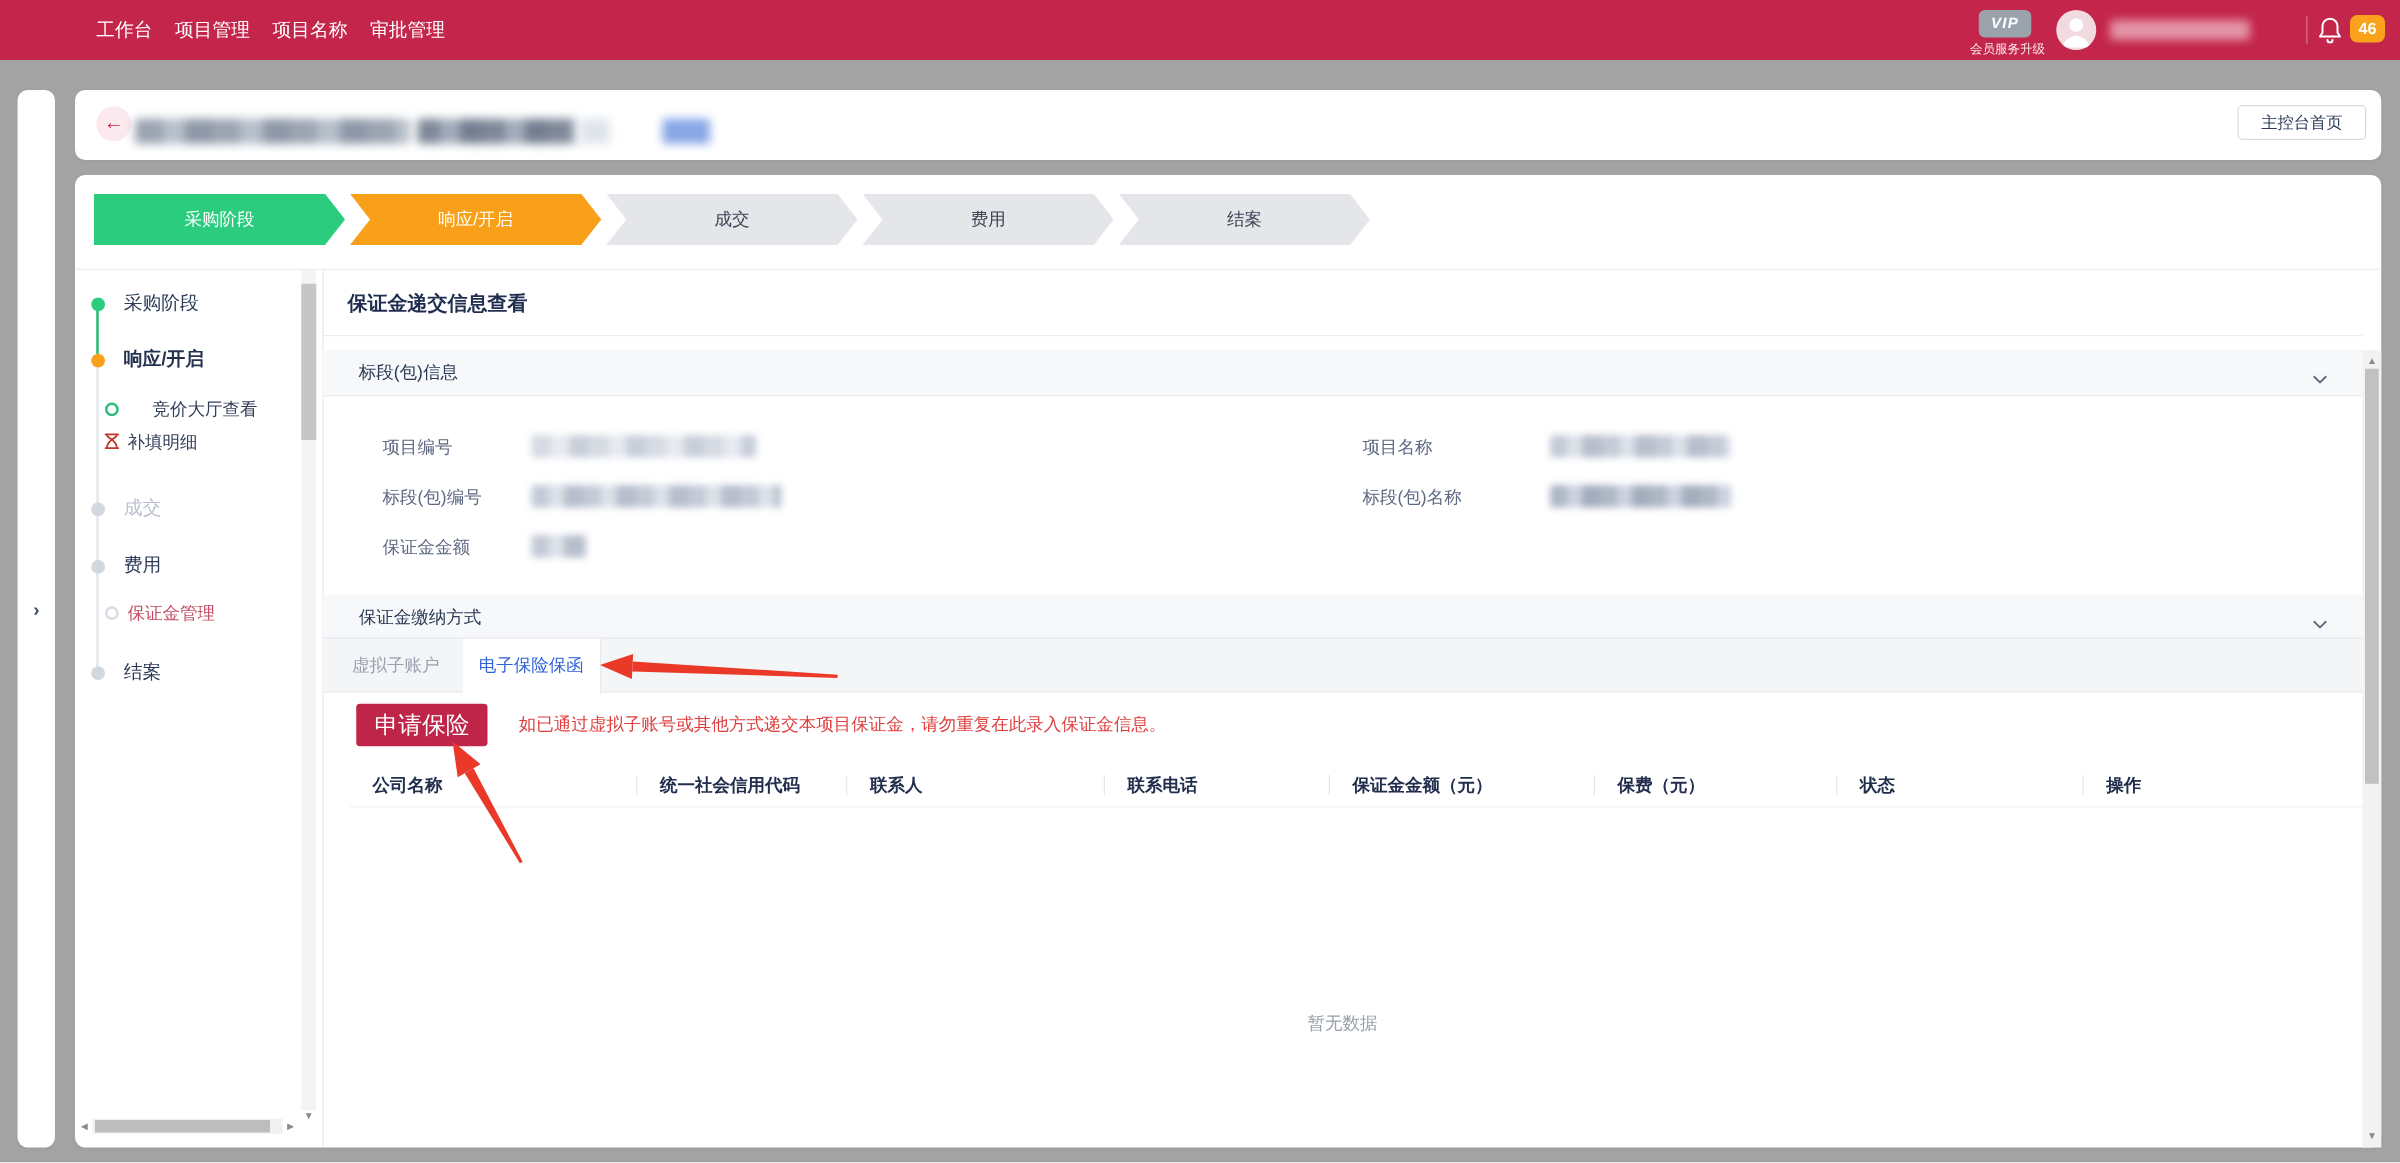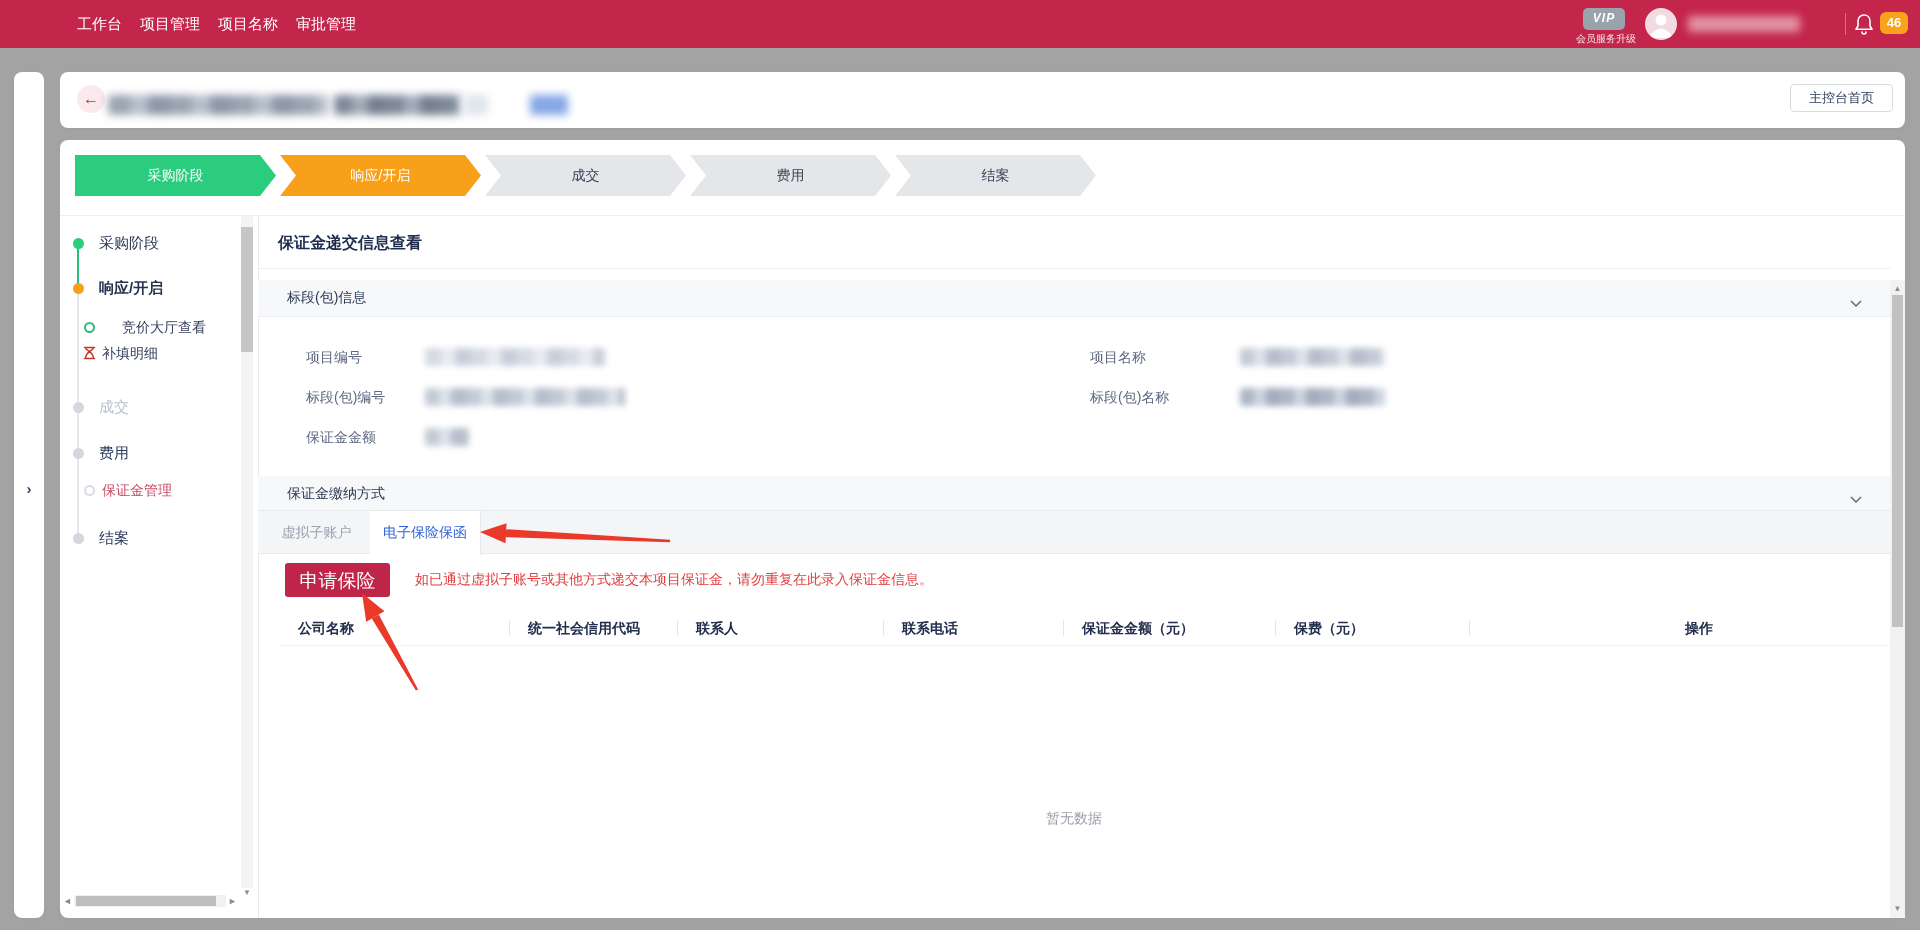--- a/index.html
+++ b/index.html
@@ -80,21 +80,21 @@
   .tabstrip{position:absolute;left:198px;top:370px;width:1632px;height:42px;background:#f3f5f7;
             border-top:1px solid #e8eaed;border-bottom:1px solid #e8eaed;}
   .tab{position:absolute;top:0;height:42px;line-height:42px;text-align:center;font-size:14px;cursor:pointer;}
   .tab-inactive{left:5px;width:107px;color:#9aa2b1;border-right:1px solid #e8eaed;}
   .tab-active{left:112px;width:110px;background:#fff;color:#2d62d8;height:44px;border-right:1px solid #e8eaed;}
   
   .apply-btn{position:absolute;left:225px;top:423px;width:105px;height:34px;background:#bf2449;border:none;border-radius:3px;
              color:#fff;font-size:19px;line-height:34px;text-align:center;cursor:pointer;font-family:inherit;}
   .warning{position:absolute;left:355px;top:431px;color:#e03e3e;font-size:14px;}
   
-  .thead{position:absolute;left:220px;top:472px;width:1610px;height:33px;display:flex;border-bottom:1px solid #f0f1f3;}
+  .thead{position:absolute;left:220px;top:472px;width:1610px;height:33px;display:flex;border-bottom:1px solid #f0f1f3;align-items:flex-end;}
   .th{position:relative;padding-left:18px;line-height:33px;font-weight:bold;font-size:14px;color:#222e4d;
       white-space:nowrap;overflow:hidden;box-sizing:border-box;flex-shrink:0;}
   .th:not(:last-child)::after{content:"";position:absolute;right:0;top:8px;width:1px;height:16px;background:#e2e5ea;}
   .empty-text{position:absolute;left:198px;top:670px;width:1632px;text-align:center;color:#9aa0ab;font-size:14px;}
   
   .mn-vtrack{position:absolute;left:1830px;top:140px;width:15px;height:638px;background:#f2f2f3;}
   .mn-uarr{position:absolute;left:1830px;top:144px;width:15px;text-align:center;color:#8a8a8a;font-size:8px;cursor:pointer;}
   .mn-vthumb{position:absolute;left:1832px;top:155px;width:11px;height:332px;background:#c1c1c1;}
   .mn-darr{position:absolute;left:1830px;top:764px;width:15px;text-align:center;color:#8a8a8a;font-size:8px;cursor:pointer;}
   .arrows-overlay{position:absolute;left:0;top:0;width:1845px;height:778px;pointer-events:none;z-index:5;}

